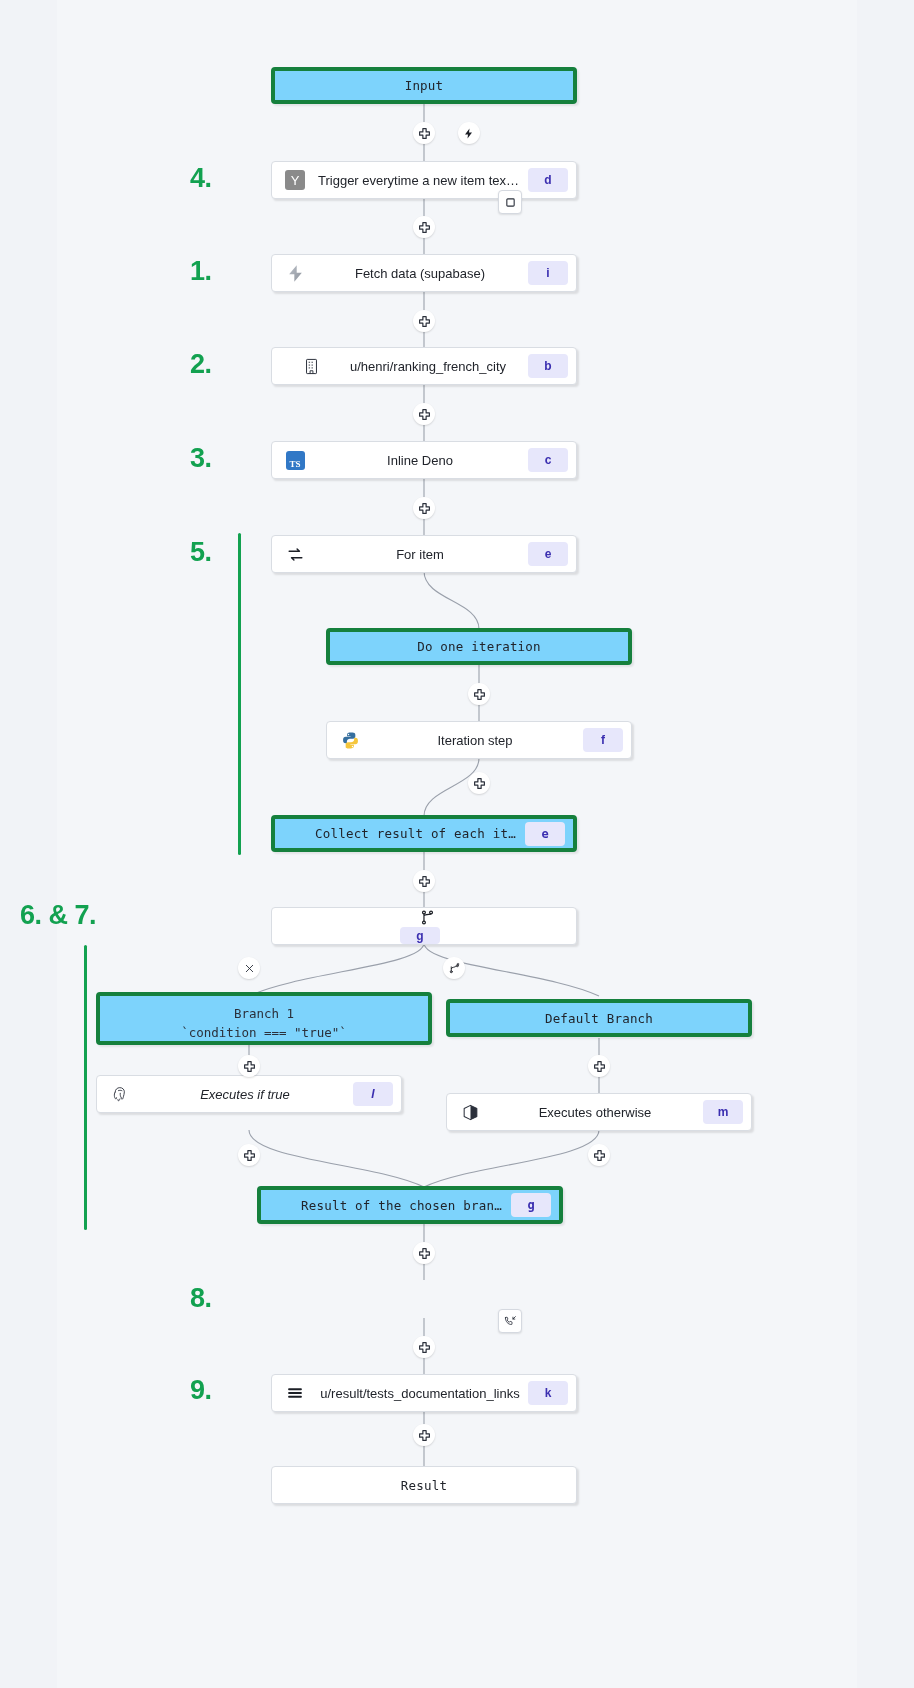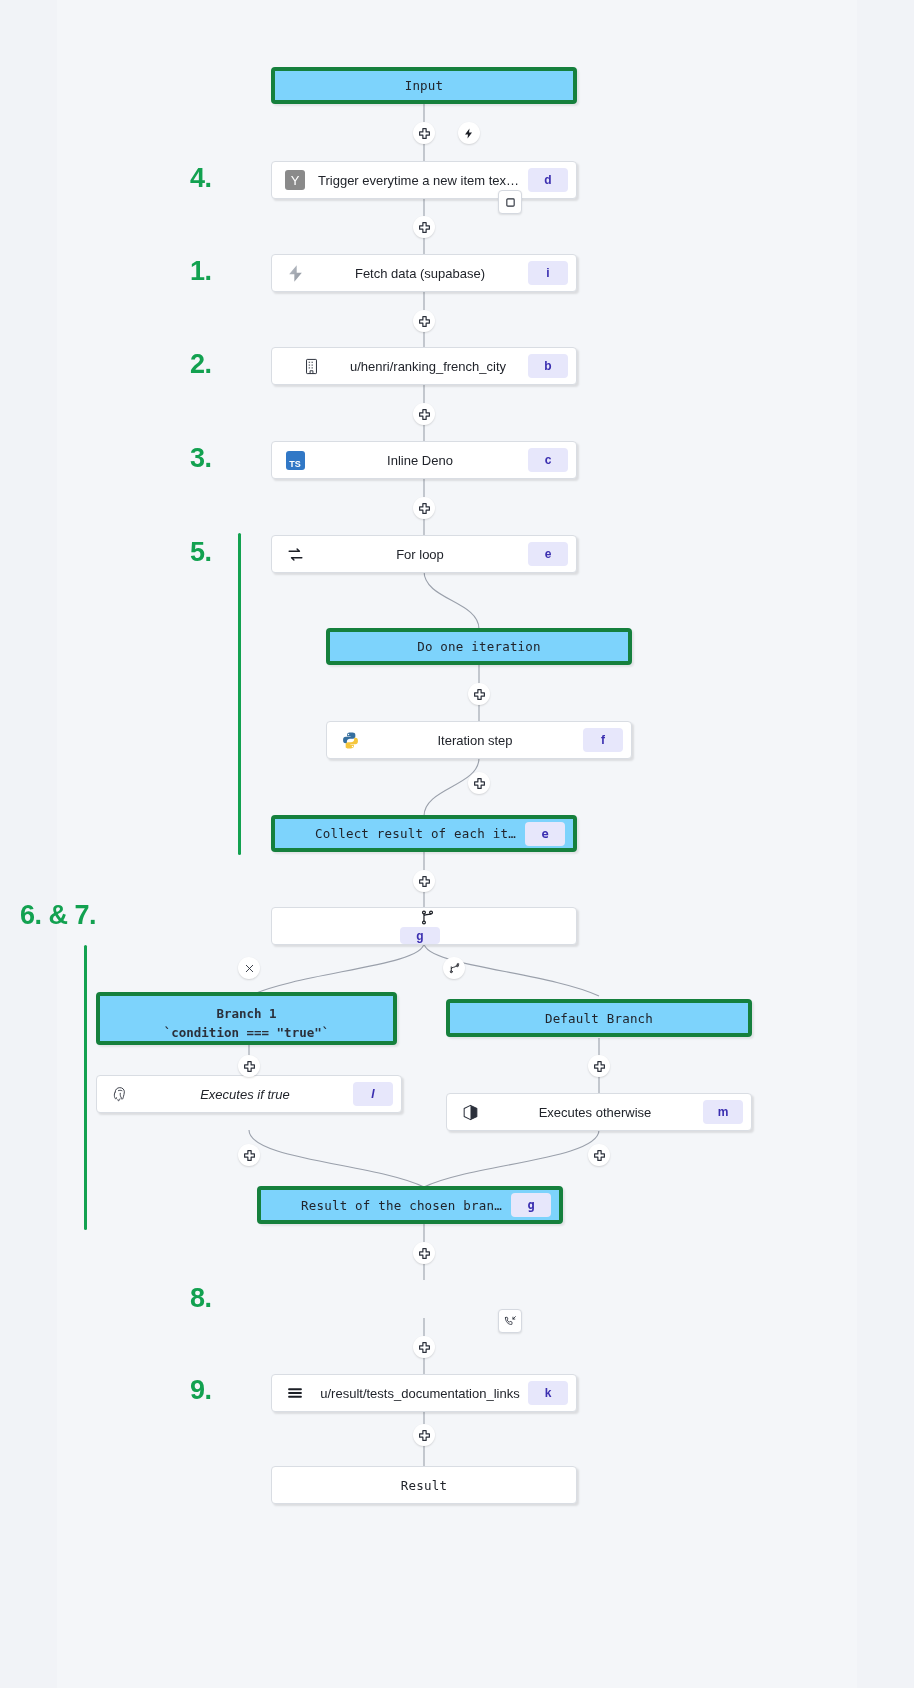--- a/index.html
+++ b/index.html
@@ -160,21 +160,21 @@
     width: 3px;
     background: #12a150;
     border-radius: 2px;
   }
 
   
   .logo-ts {
     width: 19px; height: 19px; border-radius: 3px;
     background: #3178c6; color: #fff;
     font-size: 9px; font-weight: bold;
-    font-family: Liberation Sans, sans-serif;
+    font-family: Liberation Serif, serif;
     display: flex; align-items: flex-end; justify-content: center;
     padding-bottom: 1px; box-sizing: border-box;
   }
   .logo-hub {
     width: 20px; height: 20px; border-radius: 3px;
     background: #8a8a8a; color: #fff;
     font-size: 13px; font-weight: 500;
     font-family: "Liberation Sans", sans-serif;
     display: flex; align-items: center; justify-content: center;
   }
@@ -330,21 +330,21 @@
     </svg>
   </div>
 
   <div class="node node-module" style="left:271px; top:535px; width:306px;">
     <div class="node-icon">
       <svg width="19" height="19" viewBox="0 0 24 24" fill="none" stroke="#1c1f26" stroke-width="1.8" stroke-linecap="round" stroke-linejoin="round">
         <path d="M4 8h13l-3-3"></path>
         <path d="M20 16H7l3 3"></path>
       </svg>
     </div>
-    <div class="node-label">For loop</div>
+    <div class="node-label">For item</div>
     <div class="node-badge">e</div>
   </div>
 
   <div class="node node-virtual" style="left:326px; top:628px; width:306px; height:37px;">
     <div class="badge-spacer"></div>
     <div class="node-label">Do one iteration</div>
     <div class="badge-spacer"></div>
   </div>
 
   <div class="conn-btn" style="left:468px; top:683px;">
@@ -403,21 +403,21 @@
 
   <div class="conn-btn" style="left:443px; top:957px;">
     <svg width="13" height="13" viewBox="0 0 24 24" fill="none" stroke="#1c1f26" stroke-width="1.7" stroke-linecap="round">
       <circle cx="6" cy="18" r="1.8"></circle>
       <circle cx="17" cy="7" r="1.8"></circle>
       <path d="M6 16V9M6 12c0-3 9-2 9-4"></path>
       <path d="M18.5 2.5v3M17 4h3" stroke-width="1.5"></path>
     </svg>
   </div>
 
-  <div class="node node-virtual node-branch" style="left:96px; top:992px; width:301px; height:53px;font-weight:bold;">
+  <div class="node node-virtual node-branch" style="left:96px; top:992px; width:336px; height:53px;">
     <div class="bl1">Branch 1</div>
     <div class="bl2">`condition === "true"`</div>
   </div>
 
   <div class="node node-virtual" style="left:446px; top:999px; width:306px; height:38px;">
     <div class="badge-spacer"></div>
     <div class="node-label">Default Branch</div>
     <div class="badge-spacer"></div>
   </div>
 

